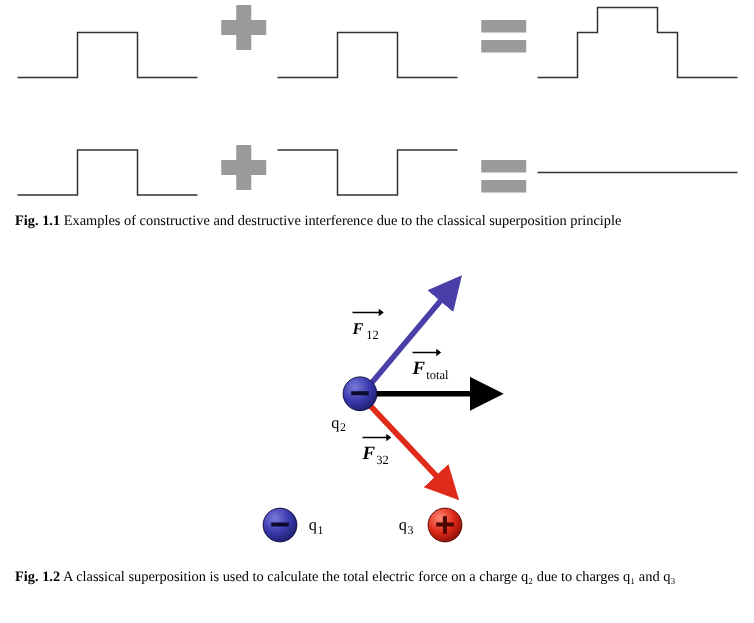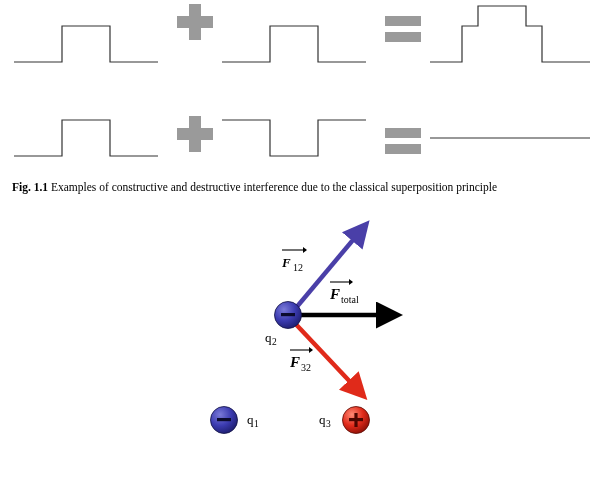--- a/index.html
+++ b/index.html
@@ -36,21 +36,21 @@
     font-family: "Liberation Serif", serif;
     font-size: 11.5px;
     line-height: 1.35;
     color: #000000;
   }
   .caption .lbl {
     font-weight: bold;
   }
   #caption-11 {
     left: 12px;
-    top: 180px;
+    top: 170px;
     width: 578px;
   }
   #caption-12 {
     left: 12px;
     top: 455px;
     width: 578px;
   }
 
   
   #fig12 {
@@ -205,14 +205,18 @@
       <text x="247" y="212" font-family="Liberation Serif, serif" font-size="13" fill="#000">q</text>
       <text x="254" y="215" font-family="Liberation Serif, serif" font-size="9.5" fill="#000">1</text>
     </g>
 
     <g>
       <text x="319" y="212" font-family="Liberation Serif, serif" font-size="13" fill="#000">q</text>
       <text x="326" y="215" font-family="Liberation Serif, serif" font-size="9.5" fill="#000">3</text>
     </g>
   </svg>
 
+  <div class="caption" id="caption-12">
+    <span class="lbl">Fig. 1.2</span>
+    <span>A classical superposition is used to calculate the total electric force on a charge q₂ due to charges q₁ and q₃</span>
+  </div>
 
 </div>
 
 </body></html>

